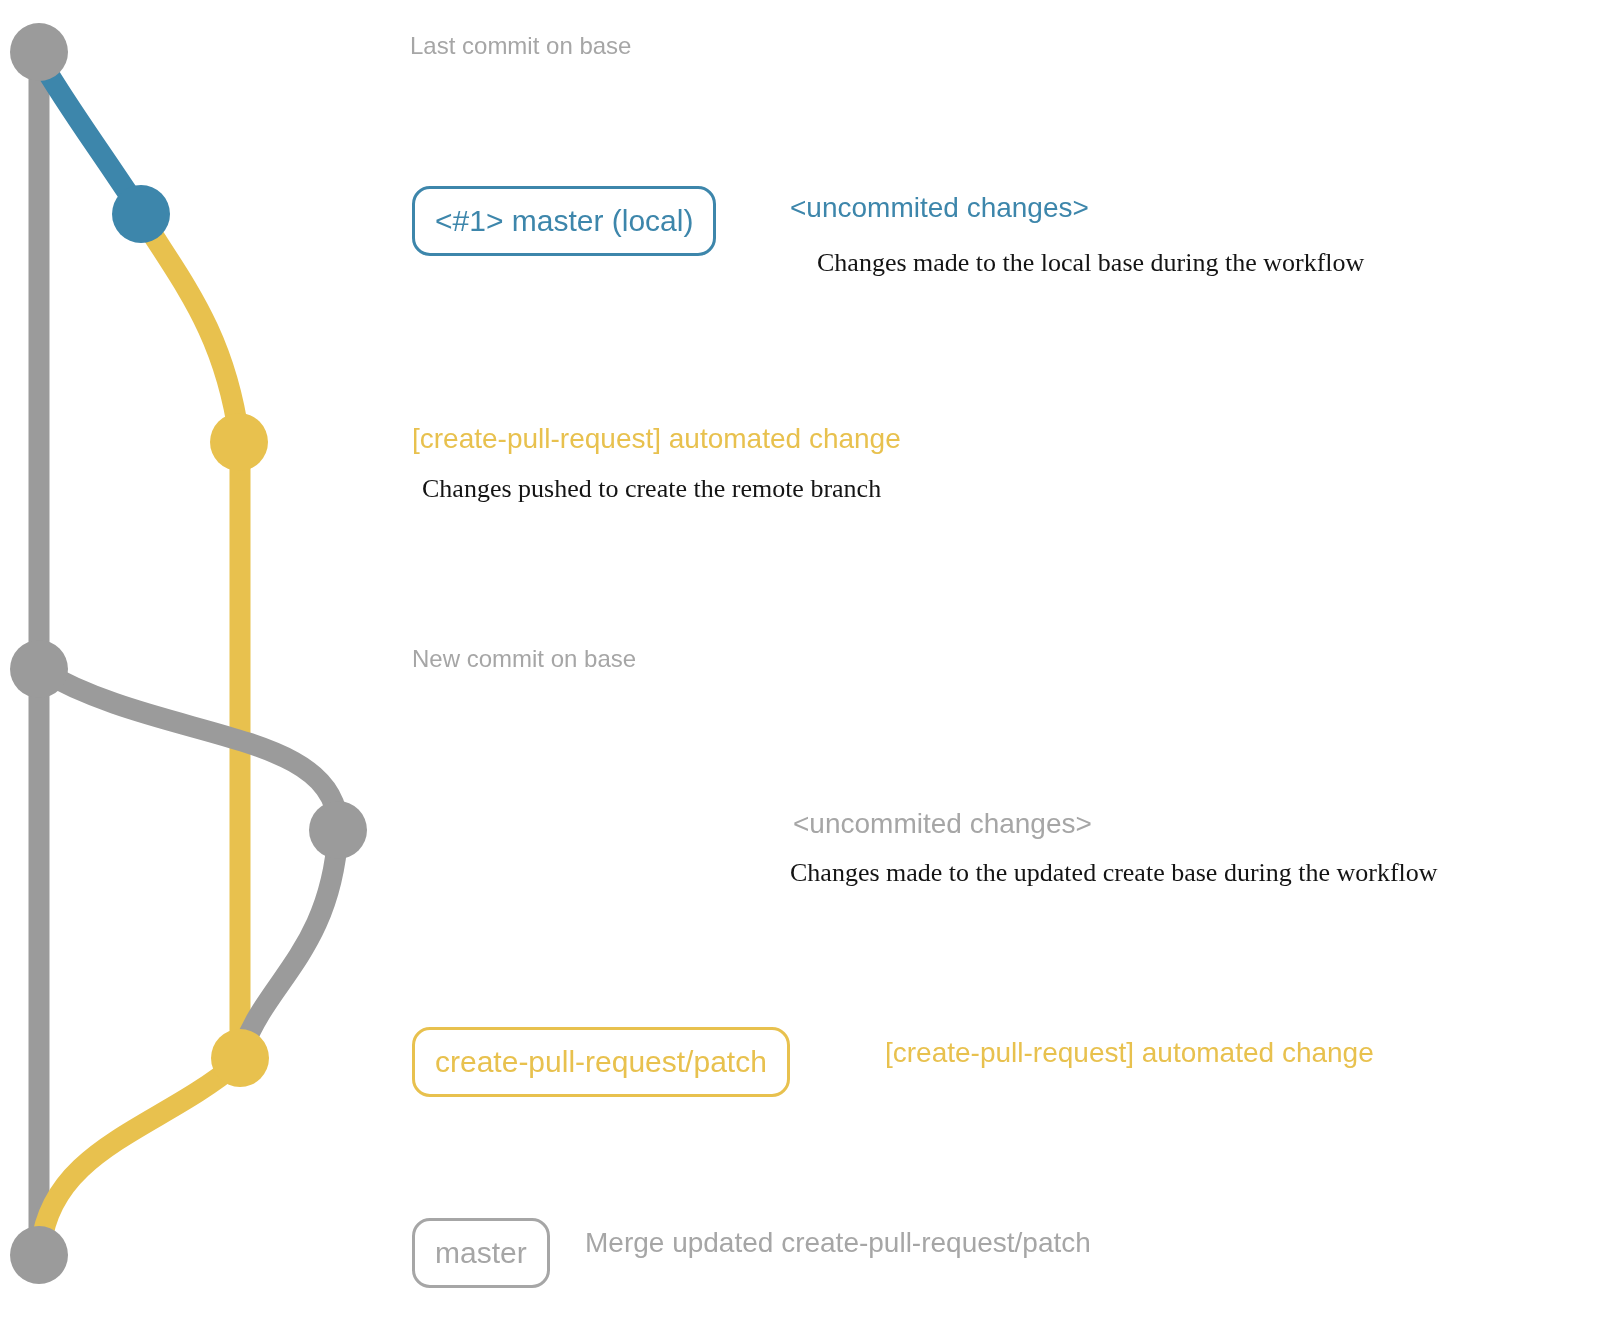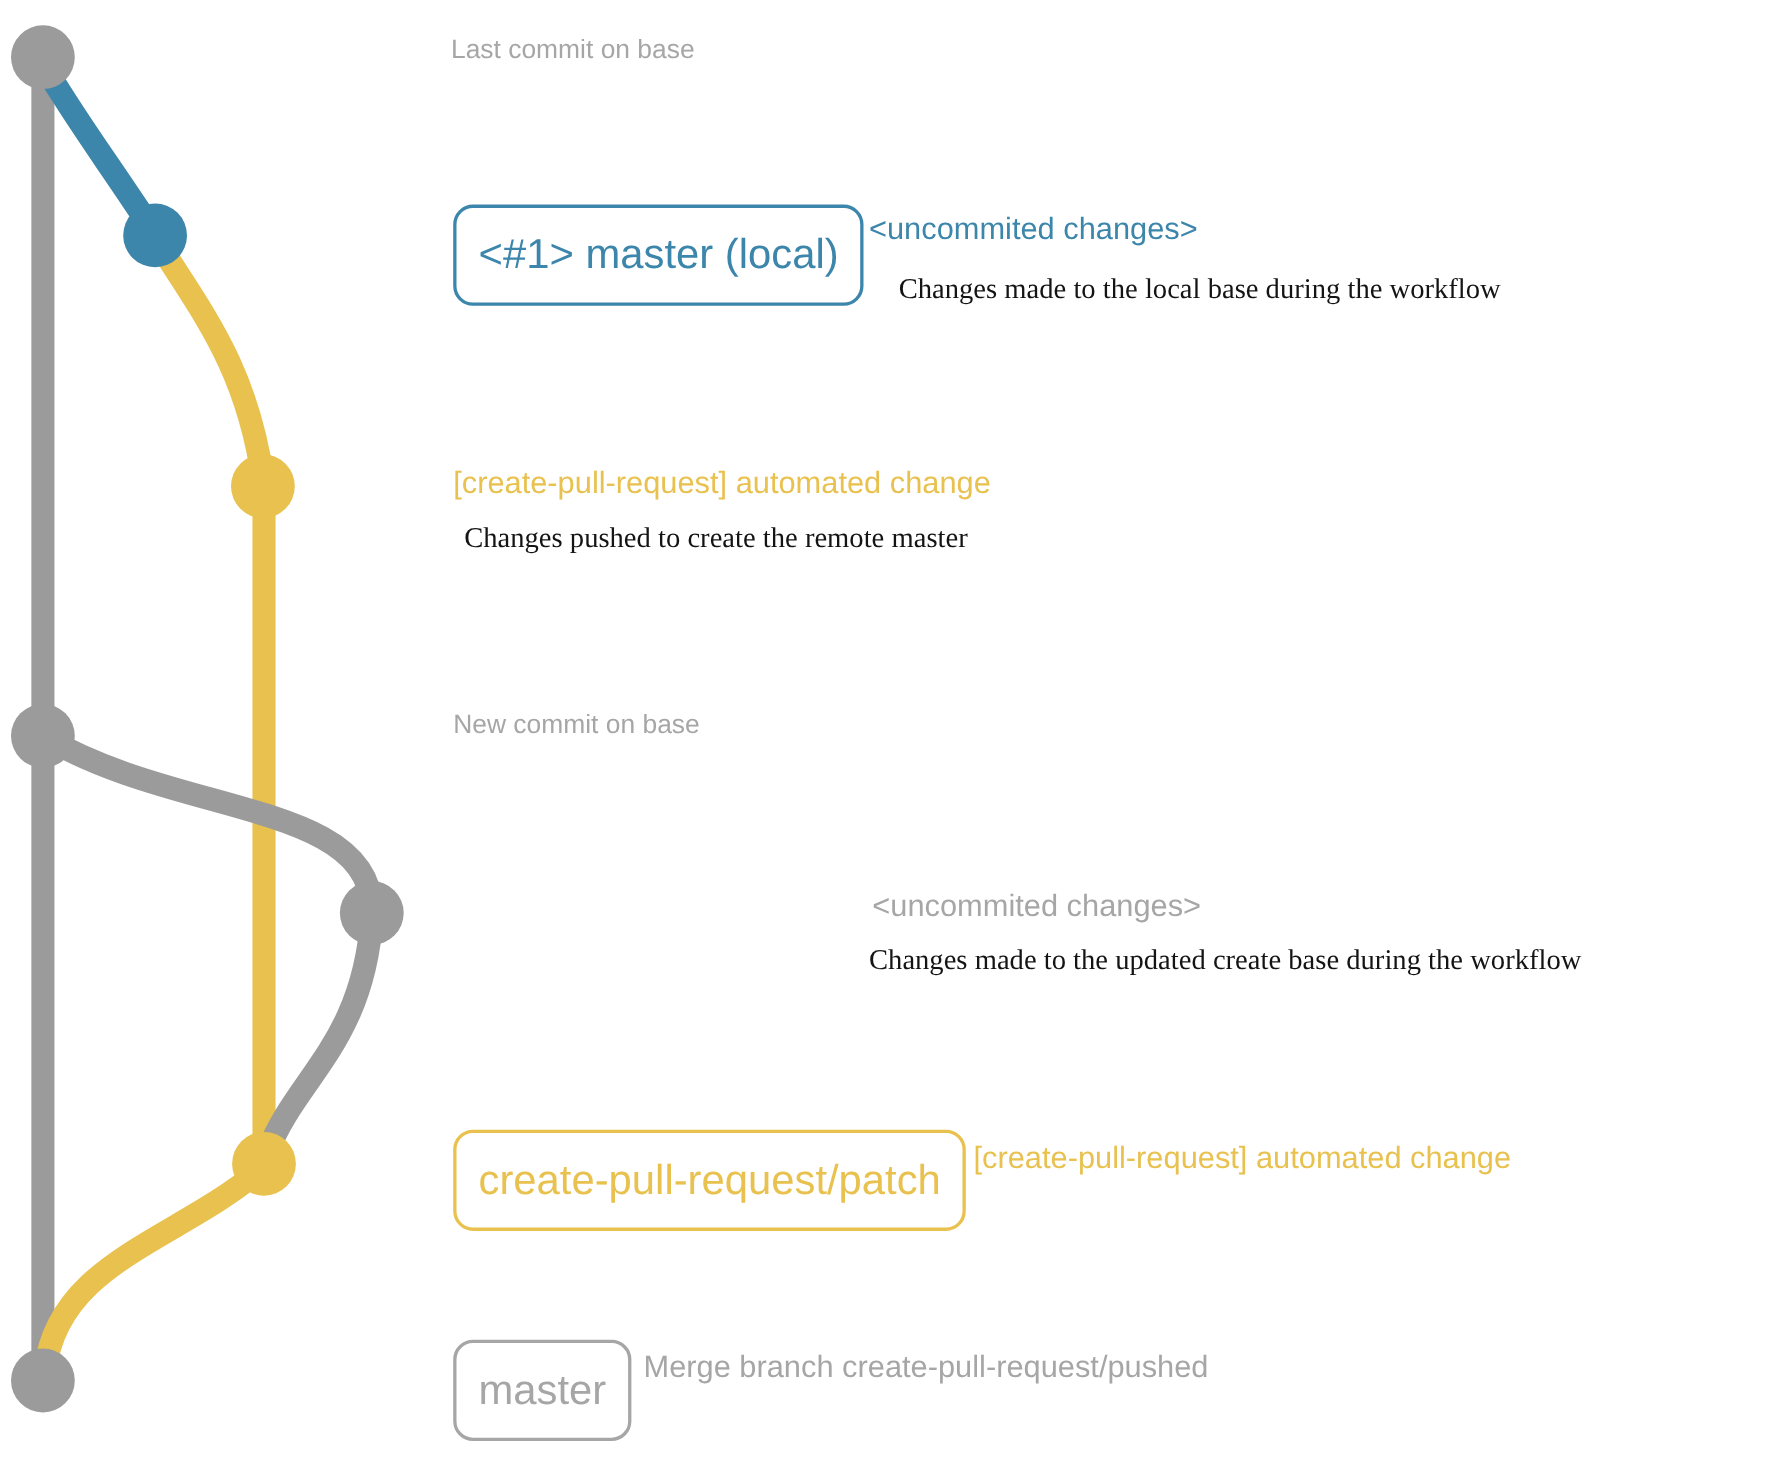--- a/index.html
+++ b/index.html
@@ -13,23 +13,23 @@
   .graph-svg{position:absolute;left:0;top:0;}
   .abs{position:absolute;white-space:nowrap;}
   .gray-label{color:var(--gray_text);font-size:24px;}
   .note{font-size:28px;}
   .note.blue{color:var(--blue);}
   .note.yellow{color:var(--yellow);}
   .note.gray{color:var(--gray_text);}
   .badge{
     position:absolute;
     display:inline-flex;align-items:center;justify-content:center;
-    height:56px;padding:15px 20px;
+    height:56px;padding:4px 20px;
     border:3px solid;border-radius:18px;
-    font-size:38px;background:#ffffff;white-space:nowrap;
+    font-size:30px;background:#ffffff;white-space:nowrap;
   }
   .badge.blue{border-color:var(--blue);color:var(--blue);}
   .badge.gray{border-color:var(--gray_text);color:var(--gray_text);}
   .badge.yellow{border-color:var(--yellow);color:var(--yellow);}
   .serif{
     font-family:"Liberation Serif", serif;
     font-size:26px;color:var(--ink);
   }
 </style>
 </head>
@@ -62,26 +62,26 @@
     <circle cx="39" cy="1255" r="29" style="fill:var(--gray_line)"></circle>
   </svg>
 
   <div class="abs gray-label" style="left:410px;top:32px;">Last commit on base</div>
 
   <div class="badge blue" style="left:412px;top:186px;">&lt;#1&gt; master (local)</div>
   <div class="abs note blue" style="left:790px;top:192px;">&lt;uncommited changes&gt;</div>
   <div class="abs serif" style="left:817px;top:248px;">Changes made to the local base during the workflow</div>
 
   <div class="abs note yellow" style="left:412px;top:423px;">[create-pull-request] automated change</div>
-  <div class="abs serif" style="left:422px;top:474px;">Changes pushed to create the remote master</div>
+  <div class="abs serif" style="left:422px;top:474px;">Changes pushed to create the remote branch</div>
 
   <div class="abs gray-label" style="left:412px;top:645px;">New commit on base</div>
 
   <div class="abs note gray" style="left:793px;top:808px;">&lt;uncommited changes&gt;</div>
   <div class="abs serif" style="left:790px;top:858px;">Changes made to the updated create base during the workflow</div>
 
   <div class="badge yellow" style="left:412px;top:1027px;">create-pull-request/patch</div>
   <div class="abs note yellow" style="left:885px;top:1037px;">[create-pull-request] automated change</div>
 
   <div class="badge gray" style="left:412px;top:1218px;">master</div>
-  <div class="abs note gray" style="left:585px;top:1227px;">Merge branch create-pull-request/pushed</div>
+  <div class="abs note gray" style="left:585px;top:1227px;">Merge updated create-pull-request/patch</div>
 
 </div>
 
 </body></html>

